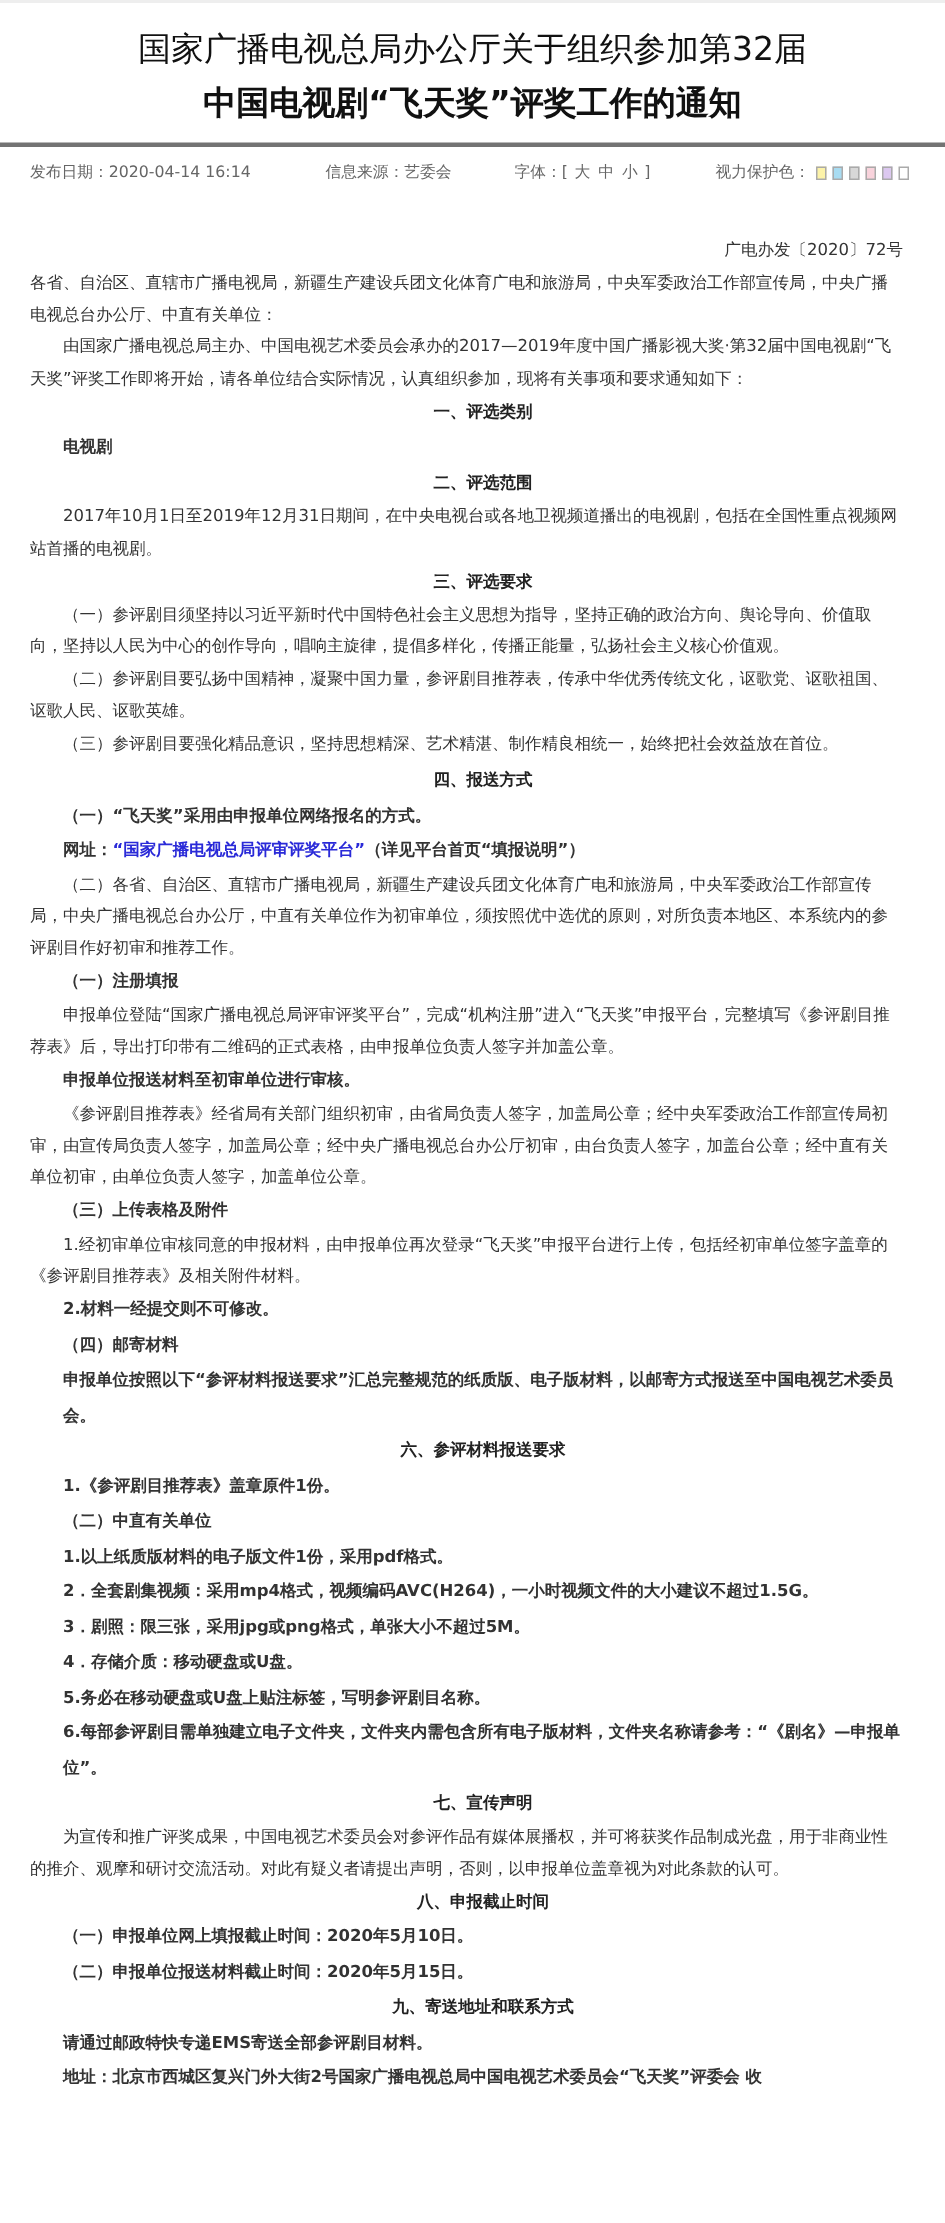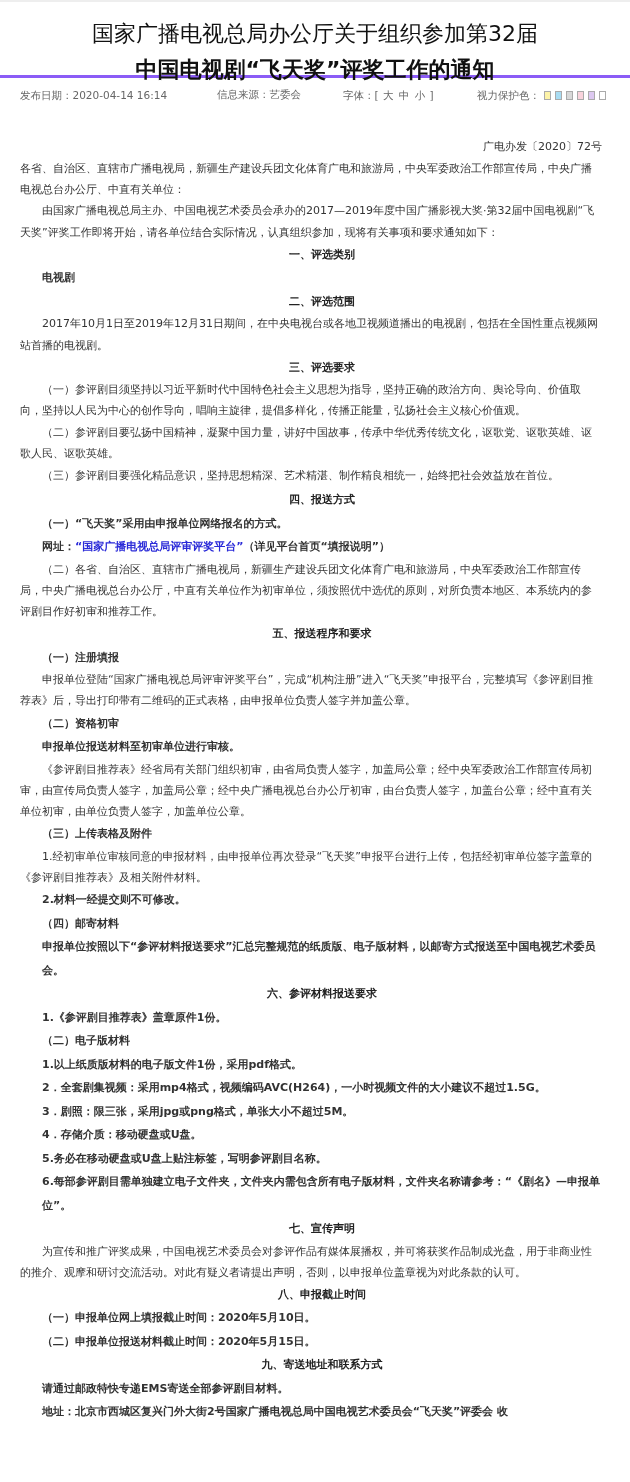--- a/index.html
+++ b/index.html
@@ -8,41 +8,41 @@
       font-family: "DejaVu Sans", "Liberation Sans", sans-serif;
       color: #333333;
       font-size: 11px;
       line-height: 24px;
       height: 1482px;
       overflow: hidden;
     }
     .top-border { height: 2px; background: #eeeeee; width: 100%; }
     .title-block {
       padding-top: 14px;
-      height: 76px;
+      height: 96px;
       text-align: center;
-      border-bottom: 3px solid #8b5cf6;
+      border-bottom: 3px solid #737373;
     }
     .title-line {
       font-size: 22px;
       line-height: 36px;
       color: #111111;
       letter-spacing: 0px;
     }
     .meta-bar {
       display: flex;
       align-items: center;
       height: 34px;
       padding-left: 32px;
       font-size: 10.5px;
       color: #666666;
       position: relative;
     }
     .meta-bar .meta-date { position: absolute; left: 20px; }
-    .meta-bar .meta-source { position: absolute; left: 217px; font-family: Liberation Mono, monospace; }
+    .meta-bar .meta-source { position: absolute; left: 217px; }
     .meta-bar .meta-font { position: absolute; left: 343px; }
     .meta-bar .meta-eye { position: absolute; left: 477px; display: flex; align-items: center; }
     .font-size-btn { color: #666666; cursor: pointer; padding: 0 1px; }
     .swatch {
       display: inline-block;
       width: 7px;
       height: 9px;
       border: 1px solid #aaaaaa;
       margin-left: 4px;
       cursor: pointer;
@@ -99,45 +99,43 @@
   <p class="para">由国家广播电视总局主办、中国电视艺术委员会承办的2017—2019年度中国广播影视大奖·第32届中国电视剧“飞天奖”评奖工作即将开始，请各单位结合实际情况，认真组织参加，现将有关事项和要求通知如下：</p>
 
   <p class="heading">一、评选类别</p>
   <p class="line">电视剧</p>
 
   <p class="heading">二、评选范围</p>
   <p class="para">2017年10月1日至2019年12月31日期间，在中央电视台或各地卫视频道播出的电视剧，包括在全国性重点视频网站首播的电视剧。</p>
 
   <p class="heading">三、评选要求</p>
   <p class="para">（一）参评剧目须坚持以习近平新时代中国特色社会主义思想为指导，坚持正确的政治方向、舆论导向、价值取向，坚持以人民为中心的创作导向，唱响主旋律，提倡多样化，传播正能量，弘扬社会主义核心价值观。</p>
-  <p class="para">（二）参评剧目要弘扬中国精神，凝聚中国力量，讲好中国故事，传承中华优秀传统文化，讴歌党、讴歌英雄、讴歌人民、讴歌英雄。</p>
+  <p class="para">（二）参评剧目要弘扬中国精神，凝聚中国力量，参评剧目推荐表，传承中华优秀传统文化，讴歌党、讴歌祖国、讴歌人民、讴歌英雄。</p>
   <p class="para" style="line-height:24px;">（三）参评剧目要强化精品意识，坚持思想精深、艺术精湛、制作精良相统一，始终把社会效益放在首位。</p>
 
   <p class="heading">四、报送方式</p>
   <p class="line">（一）“飞天奖”采用由申报单位网络报名的方式。</p>
   <p class="line">
     <span>网址：</span><a class="link">“国家广播电视总局评审评奖平台”</a><span>（详见平台首页“填报说明”）</span>
   </p>
   <p class="para">（二）各省、自治区、直辖市广播电视局，新疆生产建设兵团文化体育广电和旅游局，中央军委政治工作部宣传局，中央广播电视总台办公厅，中直有关单位作为初审单位，须按照优中选优的原则，对所负责本地区、本系统内的参评剧目作好初审和推荐工作。</p>
 
-  <p class="heading">五、报送程序和要求</p>
   <p class="line">（一）注册填报</p>
   <p class="para">申报单位登陆“国家广播电视总局评审评奖平台”，完成“机构注册”进入“飞天奖”申报平台，完整填写《参评剧目推荐表》后，导出打印带有二维码的正式表格，由申报单位负责人签字并加盖公章。</p>
-  <p class="line">（二）资格初审</p>
   <p class="line">申报单位报送材料至初审单位进行审核。</p>
   <p class="para">《参评剧目推荐表》经省局有关部门组织初审，由省局负责人签字，加盖局公章；经中央军委政治工作部宣传局初审，由宣传局负责人签字，加盖局公章；经中央广播电视总台办公厅初审，由台负责人签字，加盖台公章；经中直有关单位初审，由单位负责人签字，加盖单位公章。</p>
   <p class="line">（三）上传表格及附件</p>
   <p class="para">1.经初审单位审核同意的申报材料，由申报单位再次登录“飞天奖”申报平台进行上传，包括经初审单位签字盖章的《参评剧目推荐表》及相关附件材料。</p>
   <p class="line">2.材料一经提交则不可修改。</p>
   <p class="line">（四）邮寄材料</p>
   <p class="line">申报单位按照以下“参评材料报送要求”汇总完整规范的纸质版、电子版材料，以邮寄方式报送至中国电视艺术委员会。</p>
 
   <p class="heading">六、参评材料报送要求</p>
   <p class="line">1.《参评剧目推荐表》盖章原件1份。</p>
-  <p class="line">（二）电子版材料</p>
+  <p class="line">（二）中直有关单位</p>
   <p class="line">1.以上纸质版材料的电子版文件1份，采用pdf格式。</p>
   <p class="line">2．全套剧集视频：采用mp4格式，视频编码AVC(H264)，一小时视频文件的大小建议不超过1.5G。</p>
   <p class="line">3．剧照：限三张，采用jpg或png格式，单张大小不超过5M。</p>
   <p class="line">4．存储介质：移动硬盘或U盘。</p>
   <p class="line">5.务必在移动硬盘或U盘上贴注标签，写明参评剧目名称。</p>
   <p class="line">6.每部参评剧目需单独建立电子文件夹，文件夹内需包含所有电子版材料，文件夹名称请参考：“《剧名》—申报单位”。</p>
 
   <p class="heading">七、宣传声明</p>
   <p class="para">为宣传和推广评奖成果，中国电视艺术委员会对参评作品有媒体展播权，并可将获奖作品制成光盘，用于非商业性的推介、观摩和研讨交流活动。对此有疑义者请提出声明，否则，以申报单位盖章视为对此条款的认可。</p>
 

